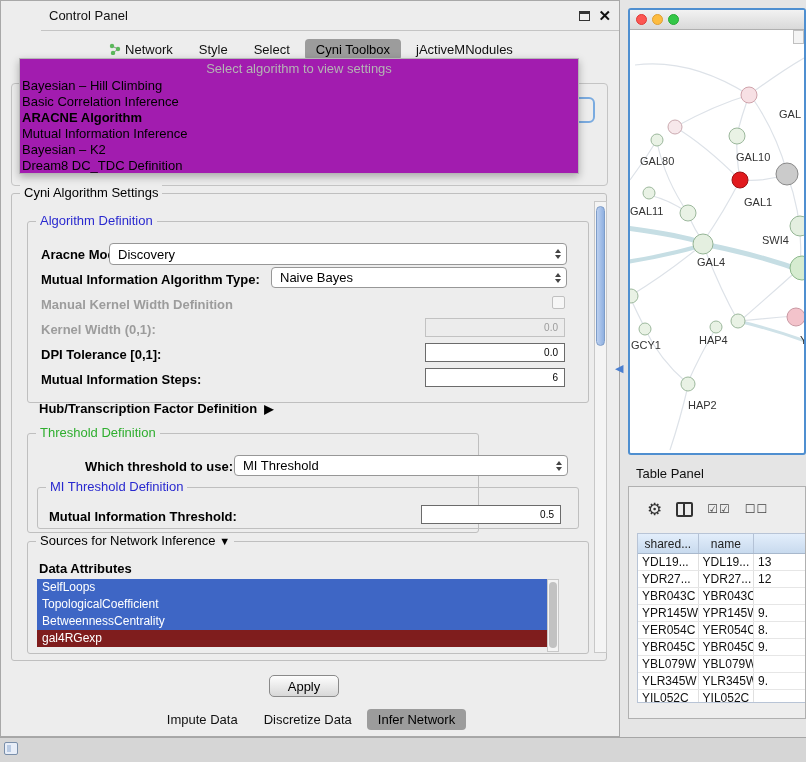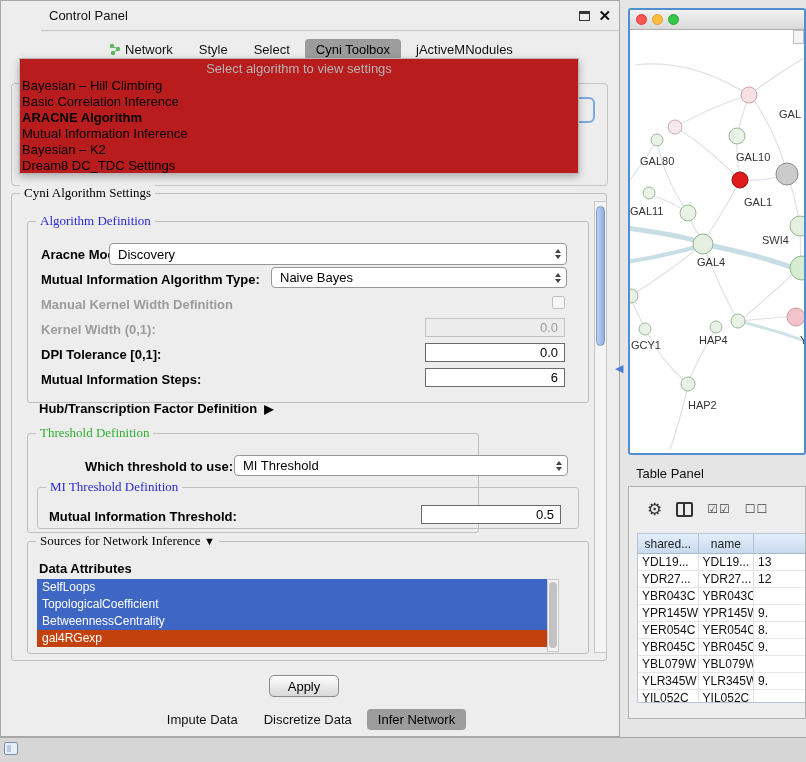--- a/index.html
+++ b/index.html
@@ -24,45 +24,45 @@
   .tab.active { background:#9c9c9c; color:#000000; }
 
   
   .frag-box { position:absolute; left:10px; top:82px; width:597px; height:103px;
               border:1px solid #c4c4c4; border-radius:4px; }
   .frag-help { position:absolute; left:566px; top:96px; width:28px; height:26px;
                border:2px solid #7aabe0; border-radius:6px; background:#ededed; }
 
   
   .dropdown { position:absolute; left:18px; top:57px; width:560px; height:116px;
-              background:#b91c1c; border:1px solid #b5b5b5; box-shadow:0 3px 8px rgba(0,0,0,.28);
+              background:#a21caf; border:1px solid #b5b5b5; box-shadow:0 3px 8px rgba(0,0,0,.28);
               z-index:30; font-size:13px; }
   .dd-placeholder { height:18px; line-height:18px; text-align:center; color:#b4b4b4; margin-top:1px; }
   .dd-item { height:16px; line-height:16px; padding-left:2px; color:#000; }
   .dd-item.sel { font-weight:bold; }
 
   
   .fieldset { position:absolute; border:1px solid #bfbfbf; border-radius:3px; }
   .legend { position:absolute; top:-9px; left:8px; background:#ededed; padding:0 4px;
-            font-size:13px; white-space:nowrap;font-family:Liberation Serif, serif; }
+            font-size:13px; white-space:nowrap; }
   .lg-blue { color:#2929cf; }
   .lg-green { color:#2fae2f; }
   .lbl { position:absolute; font-size:13px; font-weight:bold; color:#000; white-space:nowrap; }
   .lbl.dis { color:#9c9c9c; }
 
   .combo { position:absolute; background:#fff; border:1px solid #979797; border-radius:4px;
            display:flex; align-items:center; padding-left:8px; font-size:13px; color:#000; }
   .combo .arrows { margin-left:auto; width:16px; display:flex; flex-direction:column;
                    align-items:center; gap:2px; }
   .tri-up { width:0; height:0; border-left:3px solid transparent; border-right:3px solid transparent;
             border-bottom:4px solid #444; }
   .tri-down { width:0; height:0; border-left:3px solid transparent; border-right:3px solid transparent;
               border-top:4px solid #444; }
 
-  .num-field { position:absolute; background:#fff; border:1px solid #6b6b6b; font-size:13px;
+  .num-field { position:absolute; background:#fff; border:1px solid #6b6b6b; font-size:10px;
                display:flex; align-items:center; justify-content:flex-end; padding:0 6px; color:#000; }
   .num-field.dis { background:#ececec; border-color:#c2c2c2; color:#9c9c9c; }
 
   .checkbox { position:absolute; width:13px; height:13px; border:1px solid #c0c0c0;
               border-radius:2px; background:#f6f6f6; }
 
   .hub-row { position:absolute; left:38px; top:400px; font-size:13px; font-weight:bold; color:#000;
              display:flex; align-items:center; gap:7px; }
   .hub-tri { font-size:12px; }
 
@@ -160,21 +160,21 @@
     <div class="frag-help"></div>
 
     <div class="dropdown">
       <div class="dd-placeholder">Select algorithm to view settings</div>
       <div id="dropdown-items">
           <div class="dd-item">Bayesian – Hill Climbing</div>
           <div class="dd-item">Basic Correlation Inference</div>
           <div class="dd-item sel">ARACNE Algorithm</div>
           <div class="dd-item">Mutual Information Inference</div>
           <div class="dd-item">Bayesian – K2</div>
-          <div class="dd-item">Dream8 DC_TDC Settings</div>
+          <div class="dd-item">Dream8 DC_TDC Definition</div>
         </div>
     </div>
 
     <div class="fieldset" style="left:10px; top:192px; width:596px; height:468px;">
       <span class="legend">Cyni Algorithm Settings</span>
     </div>
 
     <div class="fieldset" style="left:26px; top:220px; width:562px; height:182px;">
       <span class="legend lg-blue">Algorithm Definition</span>
     </div>
@@ -245,21 +245,21 @@
       <span class="legend" style="color:#000;">
         <span>Sources for Network Inference</span>
         <span style="font-size:11px;"> ▼</span>
       </span>
     </div>
     <span class="lbl" style="left:38px; top:560px;">Data Attributes</span>
     <div class="attr-list" id="attr-list">
         <div class="attr-item" style="background: rgb(62, 102, 197);">SelfLoops</div>
         <div class="attr-item" style="background: rgb(62, 102, 197);">TopologicalCoefficient</div>
         <div class="attr-item" style="background: rgb(62, 102, 197);">BetweennessCentrality</div>
-        <div class="attr-item" style="background: #c2410c;">gal4RGexp</div>
+        <div class="attr-item" style="background: #7f1d1d;">gal4RGexp</div>
       </div>
     <div class="vscroll" style="left:546px; top:578px; width:12px; height:73px;">
       <div class="vthumb" style="left:1px; top:2px; width:8px; height:66px; background:#c2c2c2;"></div>
     </div>
 
     <div class="vscroll" style="left:593px; top:200px; width:13px; height:452px;">
       <div class="vthumb" style="left:1px; top:4px; width:9px; height:140px;
            background:linear-gradient(90deg,#bcd0f0,#8fb0e0); border:1px solid #7d9cc8;"></div>
     </div>
 

